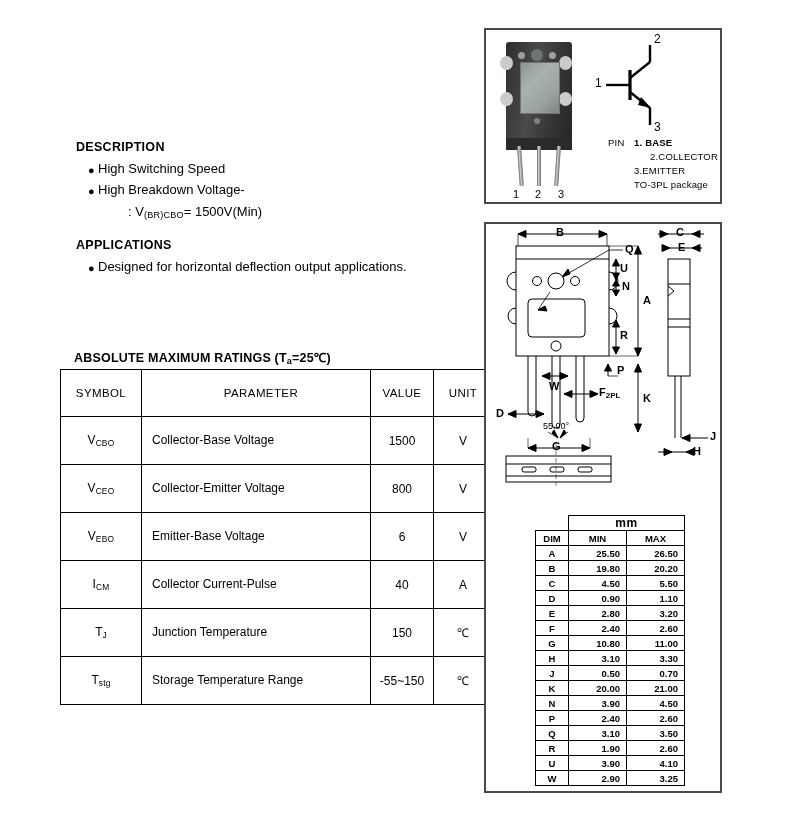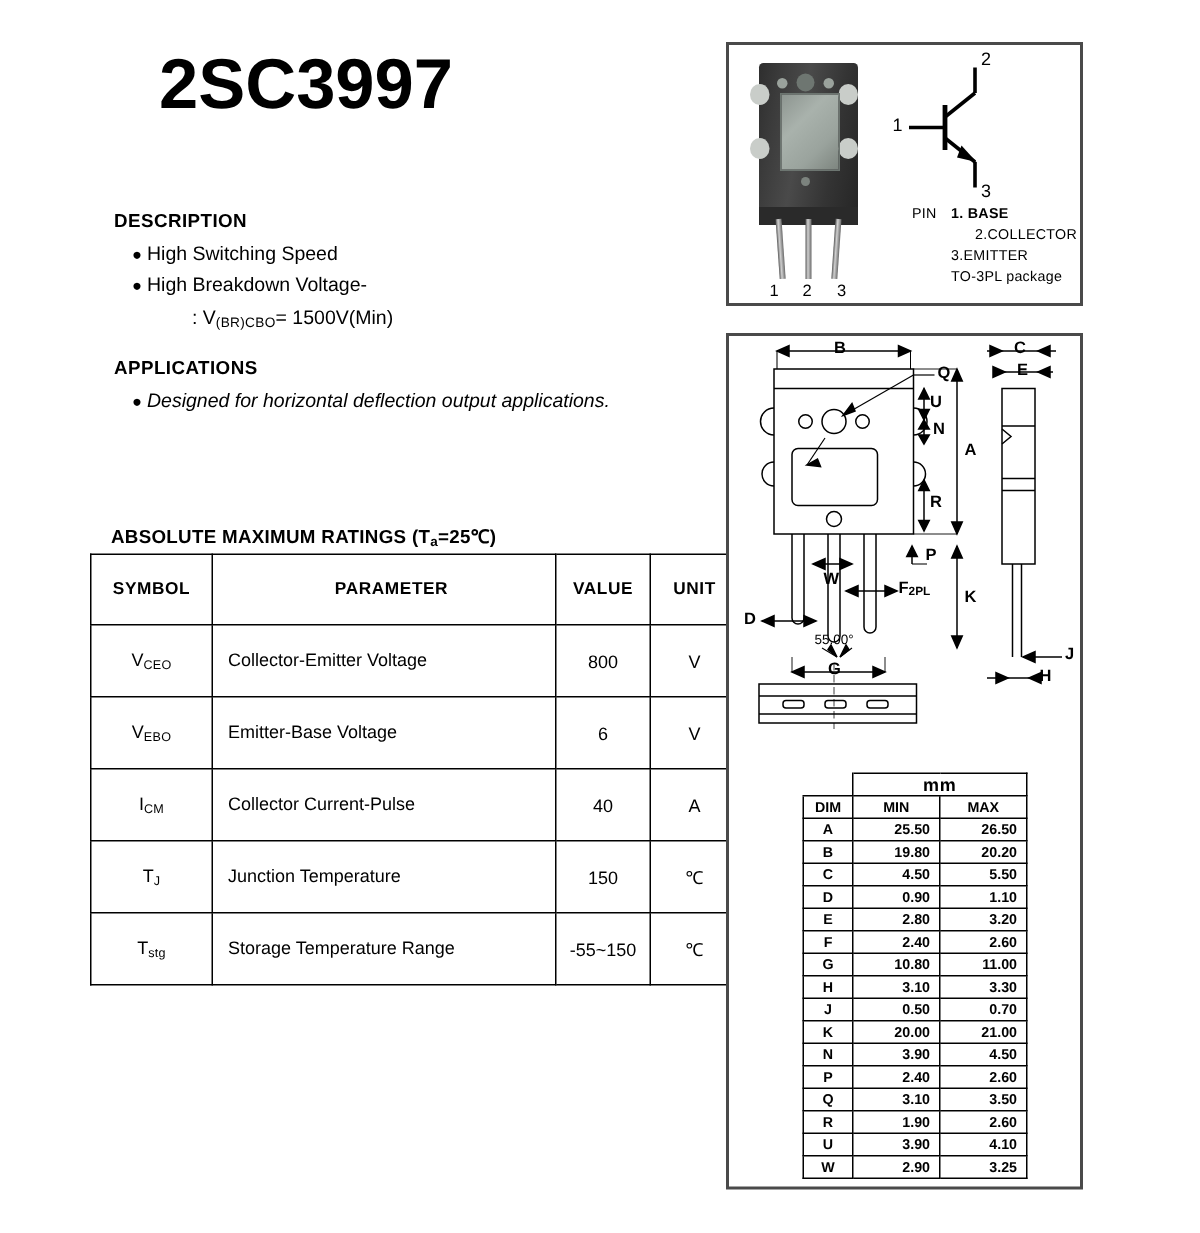--- a/index.html
+++ b/index.html
@@ -49,21 +49,21 @@
   }
   .bullet-line .dot {
     display: inline-block;
     width: 10px;
     font-size: 11px;
     vertical-align: middle;
   }
   #desc-b1 { left: 88px; top: 161px; }
   #desc-b2 { left: 88px; top: 182px; }
   #desc-b3 { left: 100px; top: 204px; margin-left: 28px; }
-  #app-b1  { left: 88px; top: 259px; font-style: italic; }
+  #app-b1  { left: 88px; top: 259px; }
 
   sub { font-size: 0.72em; vertical-align: -0.22em; }
 
   .small-caps-sub {
     font-size: 0.70em;
     vertical-align: -0.20em;
     letter-spacing: 0.2px;
   }
 
   
@@ -86,21 +86,21 @@
     font-size: 11.5px;
   }
   #ratings-table th, #ratings-table td {
     border: 1px solid #000;
     padding: 0;
     vertical-align: middle;
   }
   #ratings-table th {
     height: 46px;
     font-size: 11.5px;
-    font-weight: bold;
+    font-weight: normal;
     letter-spacing: 0.4px;
     text-align: center;
   }
   #ratings-table td { height: 47px; }
   .c-symbol { width: 80px;  text-align: center; font-size: 12px; }
   .c-param  { width: 218px; text-align: left; padding-left: 10px !important; font-size: 12px; line-height: 1.25; }
   .c-value  { width: 62px;  text-align: center; font-size: 12px; margin-left: 36px; }
   .c-unit   { width: 58px;  text-align: center; font-size: 12px; }
 
   
@@ -249,21 +249,20 @@
   #dim-table .col-max { width: 48px; }
   #dim-table td.num { text-align: right; padding-right: 6px; }
   #dim-table .unit-head { font-size: 12px; letter-spacing: 0.5px; }
   #dim-table .blank-cell { border-top: none; border-left: none; }
 </style>
 </head>
 <body>
 
 <div id="left-col">
 
-  <div id="part-number">2SC3997</div>
 
   <div class="section-head" id="desc-head">DESCRIPTION</div>
 
   <div class="bullet-line" id="desc-b1">
     <span class="dot">●</span><span>High Switching Speed</span>
   </div>
   <div class="bullet-line" id="desc-b2">
     <span class="dot">●</span><span>High Breakdown Voltage-</span>
   </div>
   <div class="bullet-line" id="desc-b3">
@@ -282,20 +281,28 @@
   <table id="ratings-table">
     <thead>
       <tr>
         <th class="c-symbol">SYMBOL</th>
         <th class="c-param" style="text-align:center;">PARAMETER</th>
         <th class="c-value">VALUE</th>
         <th class="c-unit">UNIT</th>
       </tr>
     </thead>
     <tbody id="ratings-body">
+        <tr>
+          <td class="c-symbol"><span>V</span><span class="small-caps-sub">CBO</span></td>
+          <td class="c-param">
+            <div>Collector-Base Voltage</div>
+          </td>
+          <td class="c-value">1500</td>
+          <td class="c-unit">V</td>
+        </tr>
         <tr>
           <td class="c-symbol"><span>V</span><span class="small-caps-sub">CEO</span></td>
           <td class="c-param">
             <div>Collector-Emitter Voltage</div>
           </td>
           <td class="c-value">800</td>
           <td class="c-unit">V</td>
         </tr>
         <tr>
           <td class="c-symbol"><span>V</span><span class="small-caps-sub">EBO</span></td>

